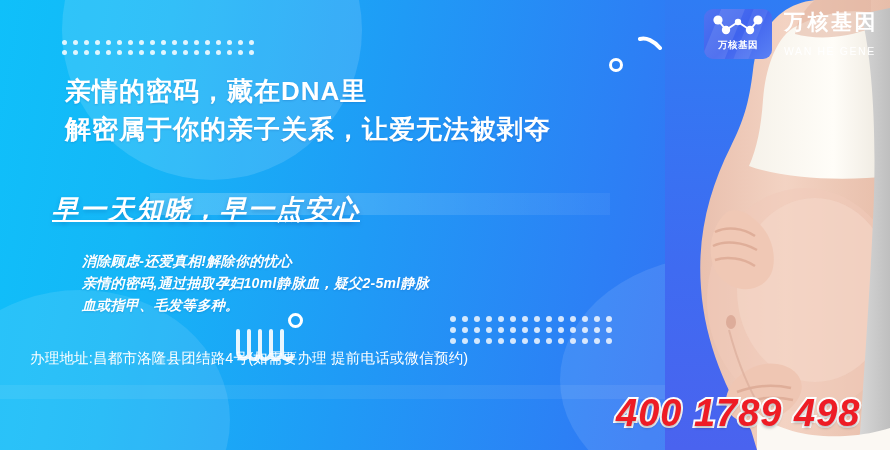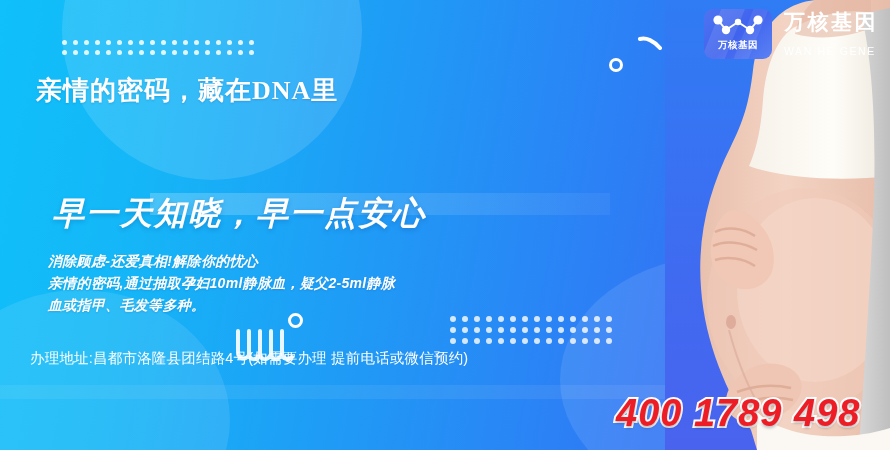--- a/index.html
+++ b/index.html
@@ -91,40 +91,42 @@
   }
   .logo-en{
     color:#ffffff;font-size:10.5px;letter-spacing:1.6px;margin-top:14px;
   }
   
   #photo{
     position:absolute;right:0;top:0;width:225px;height:450px;overflow:hidden;
   }
   
   #headline{
-    position:absolute;left:36px;top:72px;font-family:Liberation Serif, serif;
+    position:absolute;left:65px;top:72px;
   }
   #headline div{
     color:#ffffff;font-weight:bold;font-size:26px;line-height:38px;
     letter-spacing:1px;text-shadow:0 1px 2px rgba(0,60,140,0.20);
     white-space:nowrap;
   }
   #slogan{
     position:absolute;left:52px;top:192px;
-    color:#ffffff;font-size:32px;font-weight:bold;font-style:italic;
+    color:#ffffff;font-size:26px;font-weight:bold;font-style:italic;
     letter-spacing:2px;white-space:nowrap;
     text-shadow:0 2px 4px rgba(0,60,140,0.25);
+    text-decoration:underline;
   }
   #body-text{
     position:absolute;left:48px;top:250px;
   }
   #body-text div{
     color:#ffffff;font-size:14px;font-style:italic;font-weight:bold;
     line-height:22px;letter-spacing:0.3px;white-space:nowrap;
     text-shadow:0 1px 2px rgba(0,60,140,0.18);
+    margin-left:34px;
   }
   #address{
     position:absolute;left:30px;top:349px;
     color:#ffffff;font-size:14.5px;letter-spacing:0.2px;white-space:nowrap;
   }
   #phone{
     position:absolute;left:616px;top:392px;
     font-size:38px;font-weight:bold;font-style:italic;color:#ee1c25;
     letter-spacing:1px;white-space:nowrap;
     -webkit-text-stroke:4px #ffffff;
@@ -326,20 +328,21 @@
       <div class="logo-badge-text">万核基因</div>
     </div>
     <div class="logo-words">
       <div class="logo-cn">万核基因</div>
       <div class="logo-en">WAN HE GENE</div>
     </div>
   </div>
 
   <div id="headline">
     <div>亲情的密码，藏在DNA里</div>
+    <div>解密属于你的亲子关系，让爱无法被剥夺</div>
   </div>
 
   <div id="slogan">早一天知晓，早一点安心</div>
 
   <div id="body-text">
     <div>消除顾虑-还爱真相!解除你的忧心</div>
     <div>亲情的密码,通过抽取孕妇10ml静脉血，疑父2-5ml静脉</div>
     <div>血或指甲、毛发等多种。</div>
   </div>
 

